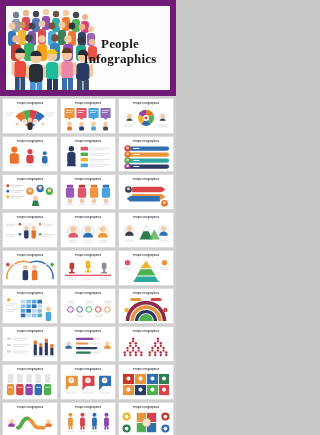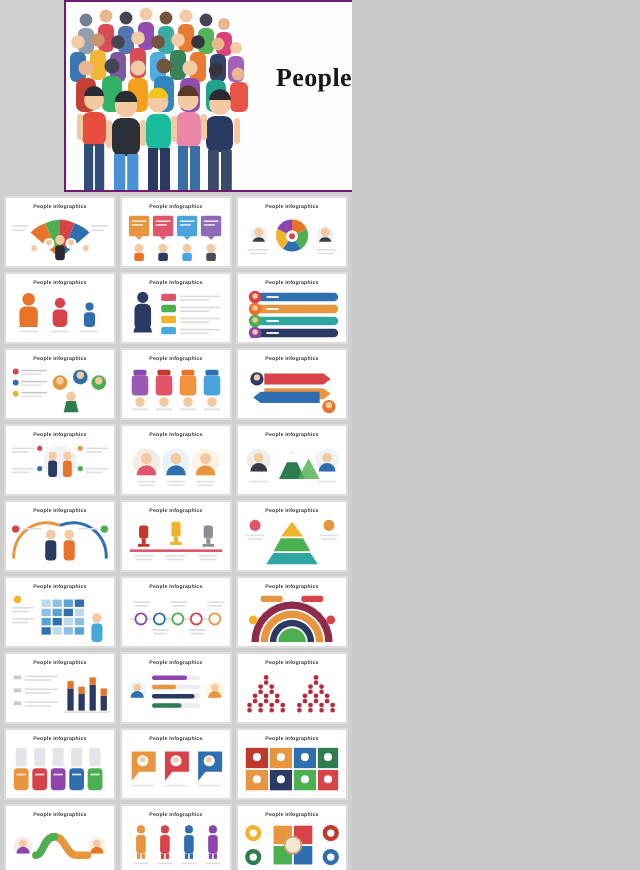--- a/index.html
+++ b/index.html
@@ -8,22 +8,21 @@
     font-family: "Liberation Sans", sans-serif;
     background:#c9c9c9;
     overflow:hidden;
   }
   .page { width:176px; height:435px; position:relative; background:#cfcfcf; }
 
   
   .hero {
     position:relative; width:176px; height:96px;
     background:#fdfdfd; overflow:hidden;
-    border:1px solid #701a75;
-    margin-left:32px;
+    border:6px solid #701a75;
   }
   .hero-title {
     position:absolute; right:4px; top:30px; width:92px;
     text-align:center;
     font-family:"Liberation Serif", serif;
     font-weight:bold; font-size:13px; line-height:1.18;
     color:#17171a; letter-spacing:.2px;
   }
   .crowd { position:absolute; left:0; top:0; width:96px; height:96px; }
 
@@ -146,20 +145,21 @@
           <rect x="37" y="59" width="3" height="13" rx="1.5" fill="#f2c9a0"></rect>
           <rect x="52.5" y="57" width="3" height="13" rx="1.5" fill="#f2c9a0"></rect>
           <rect x="67.5" y="56" width="3" height="13" rx="1.5" fill="#f2c9a0"></rect>
           <rect x="84" y="58" width="3" height="13" rx="1.5" fill="#f2c9a0"></rect>
         </g>
       </g>
     </svg>
 
     <div class="hero-title">
       <div>People</div>
+      <div>Infographics</div>
     </div>
   </div>
 
   <div class="grid">
 
     <div class="thumb">
       <div class="t-title">People Infographics</div>
       <div class="t-body">
         <svg viewBox="0 0 54 26" width="100%" height="100%">
           <g transform="translate(27,24)">

